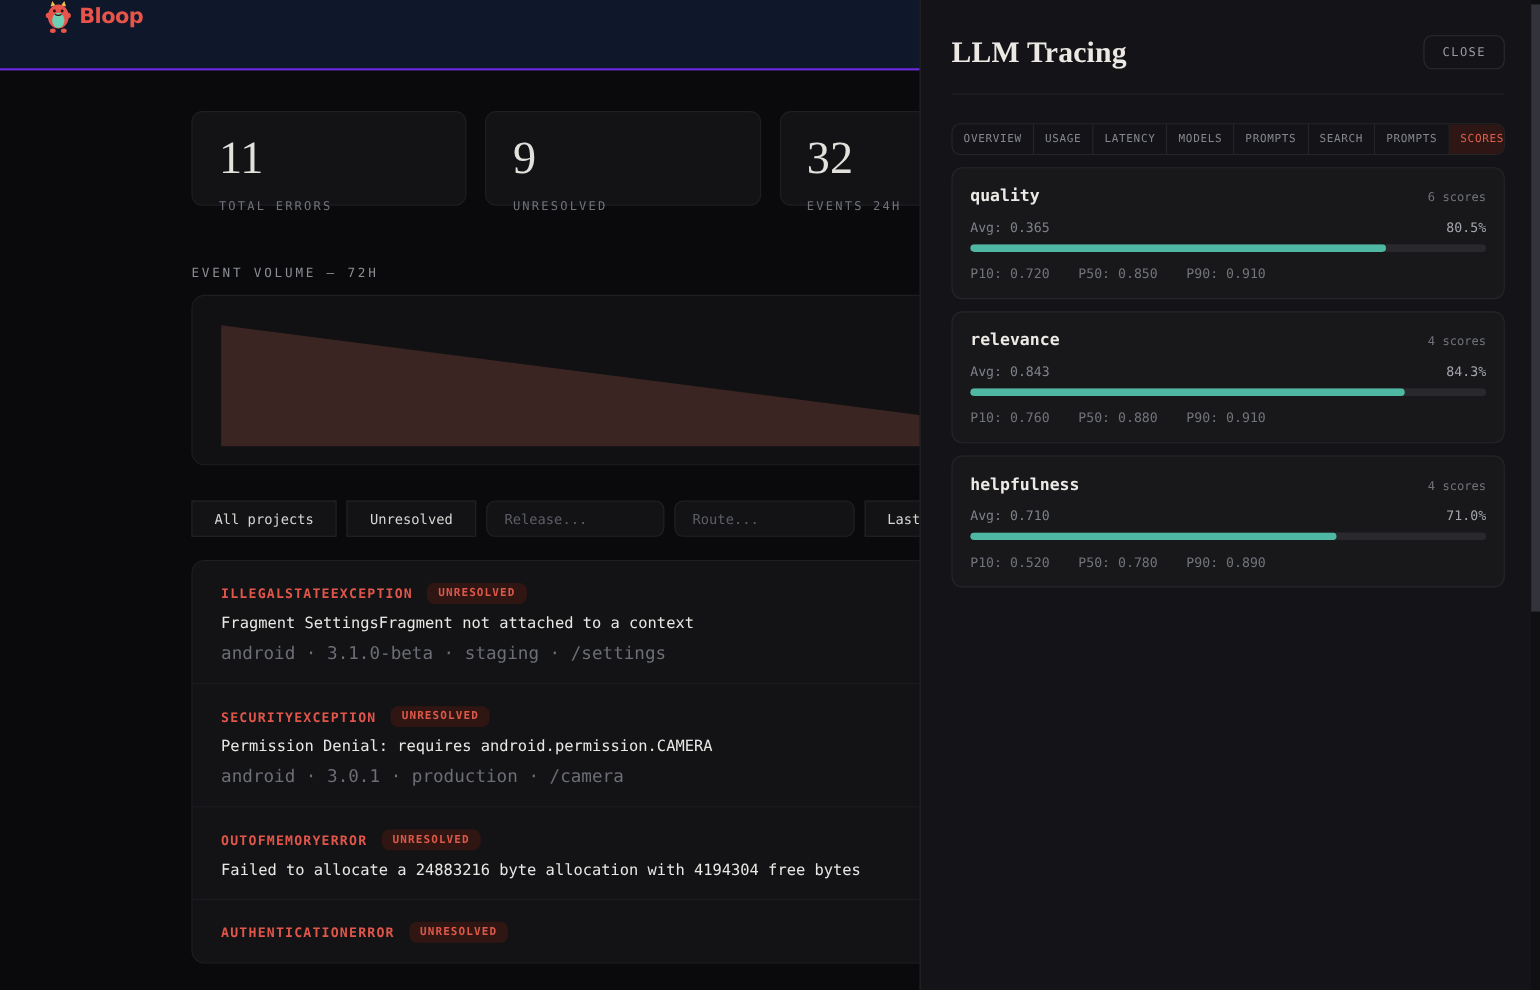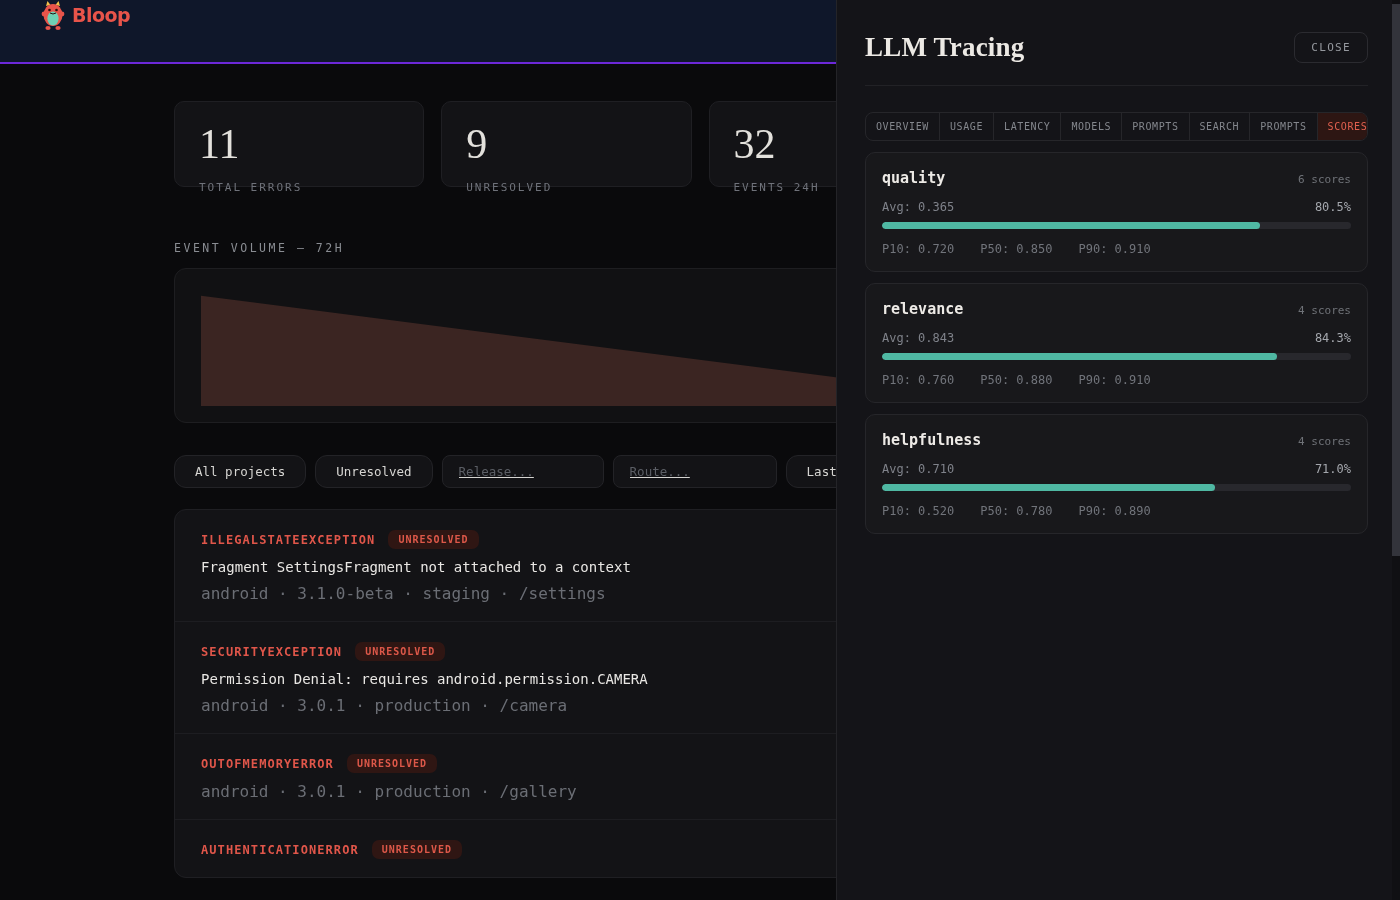--- a/index.html
+++ b/index.html
@@ -48,28 +48,28 @@
 
   .chart-card {
     position: relative; margin-top: 13px; height: 155px;
     background: #111113; border: 1px solid #1e1e21; border-radius: 12px;
     overflow: hidden;
   }
   .chart-card svg { position: absolute; left: 26px; right: 26px; bottom: 18px; top: 8px; width: calc(100% - 52px); height: 129px; }
 
   .filter-row { margin-top: 32px; display: flex; gap: 9px; }
   .chip {
-    height: 33px; background: #131316; border: 1px solid #232327; border-radius: 12px;
+    height: 33px; background: #131316; border: 1px solid #232327; border-radius: 0;
     font-family: inherit; font-size: 12.5px; color: #d6d5d2;
     display: inline-flex; align-items: center; padding: 0 20px; white-space: nowrap;
     cursor: pointer;
   }
   .chip-input {
     height: 33px; background: #131316; border: 1px solid #232327; border-radius: 8px;
-    font-family: inherit; font-size: 12.5px; color: #d6d5d2; padding: 0 16px; text-decoration: underline;
+    font-family: inherit; font-size: 12.5px; color: #d6d5d2; padding: 0 16px;
   }
   .chip-input::placeholder { color: #5b5e65; }
   .chip-input.w1 { width: 162px; }
   .chip-input.w2 { width: 164px; }
 
   .error-list {
     margin-top: 21px; background: #131316; border: 1px solid #1f1f23;
     border-radius: 12px; overflow: hidden;
   }
   .error-item { padding: 20px 26px 18px 26px; border-bottom: 1px solid #1d1d21; cursor: pointer; }
@@ -211,21 +211,21 @@
       </div>
       <div class="error-title">Permission Denial: requires android.permission.CAMERA</div>
       <div class="error-meta">android · 3.0.1 · production · /camera</div>
     </div>
 
     <div class="error-item">
       <div class="error-head">
         <span class="error-type">OUTOFMEMORYERROR</span>
         <span class="error-badge">UNRESOLVED</span>
       </div>
-      <div class="error-meta">android · 3.0.1 · production · /gallery</div>
+      <div class="error-title">Failed to allocate a 24883216 byte allocation with 4194304 free bytes</div>
     </div>
 
     <div class="error-item">
       <div class="error-head">
         <span class="error-type">AUTHENTICATIONERROR</span>
         <span class="error-badge">UNRESOLVED</span>
       </div>
 
     </div>
 

